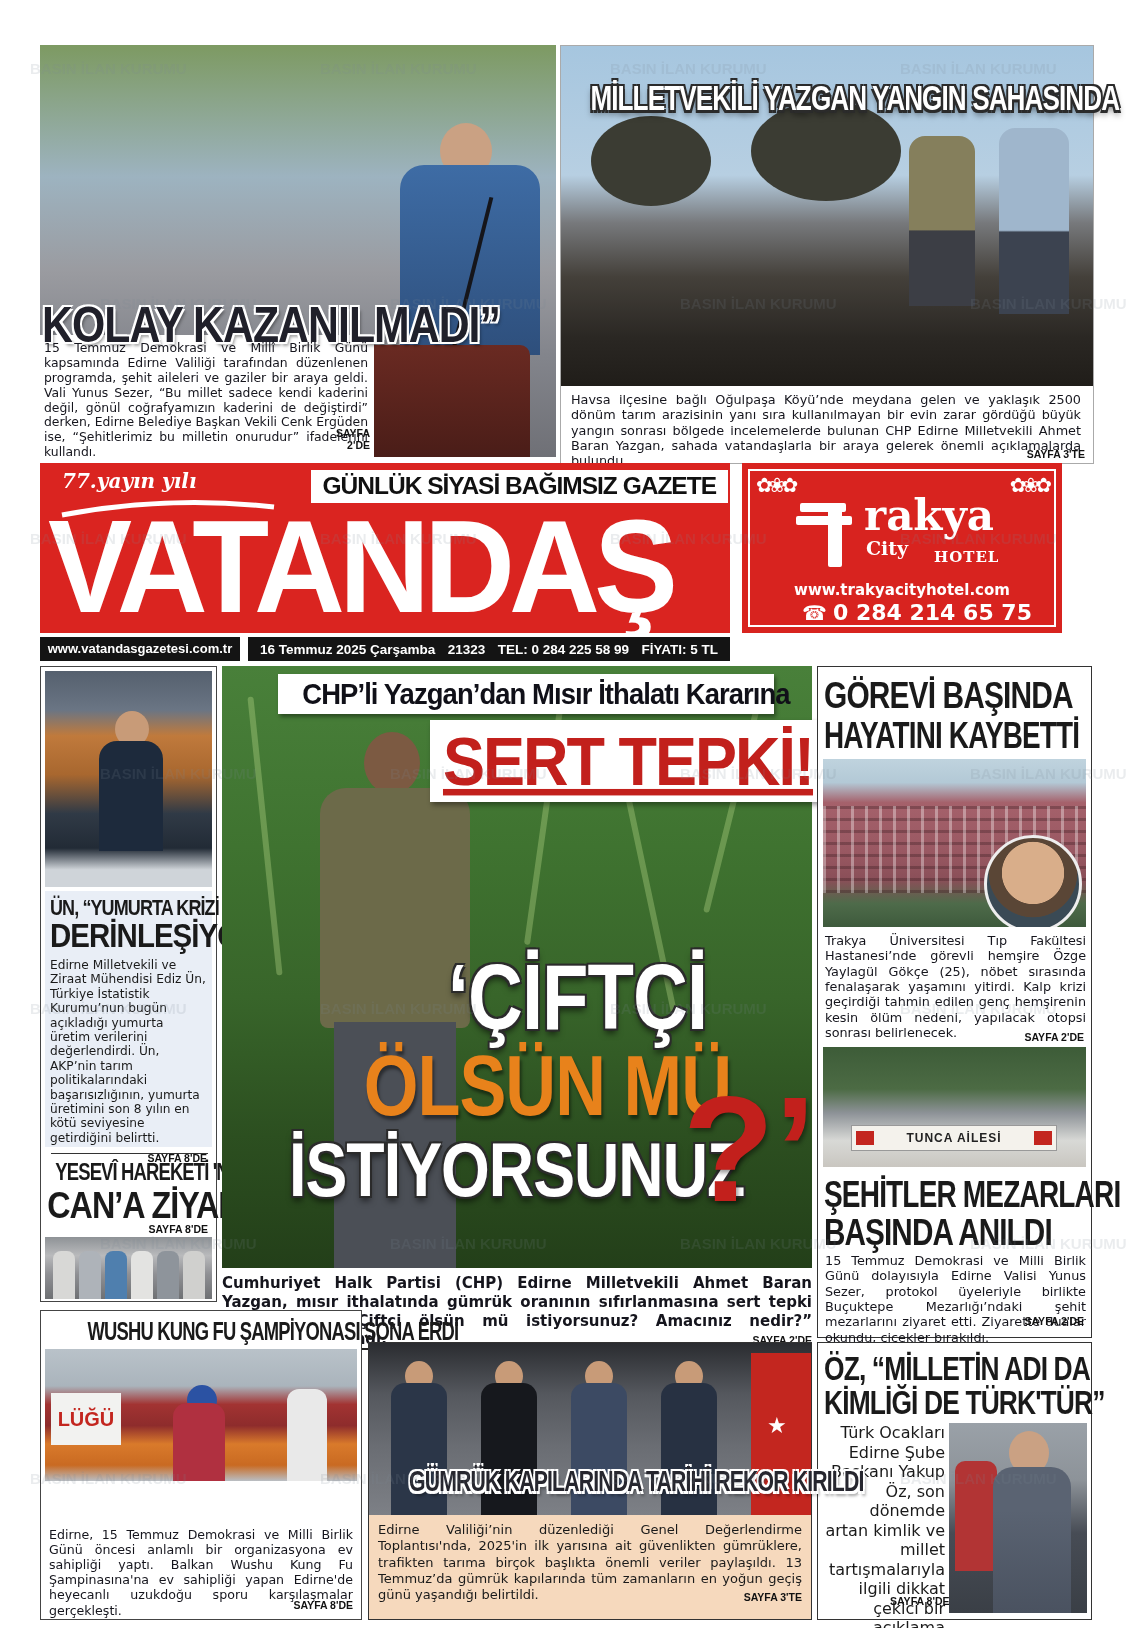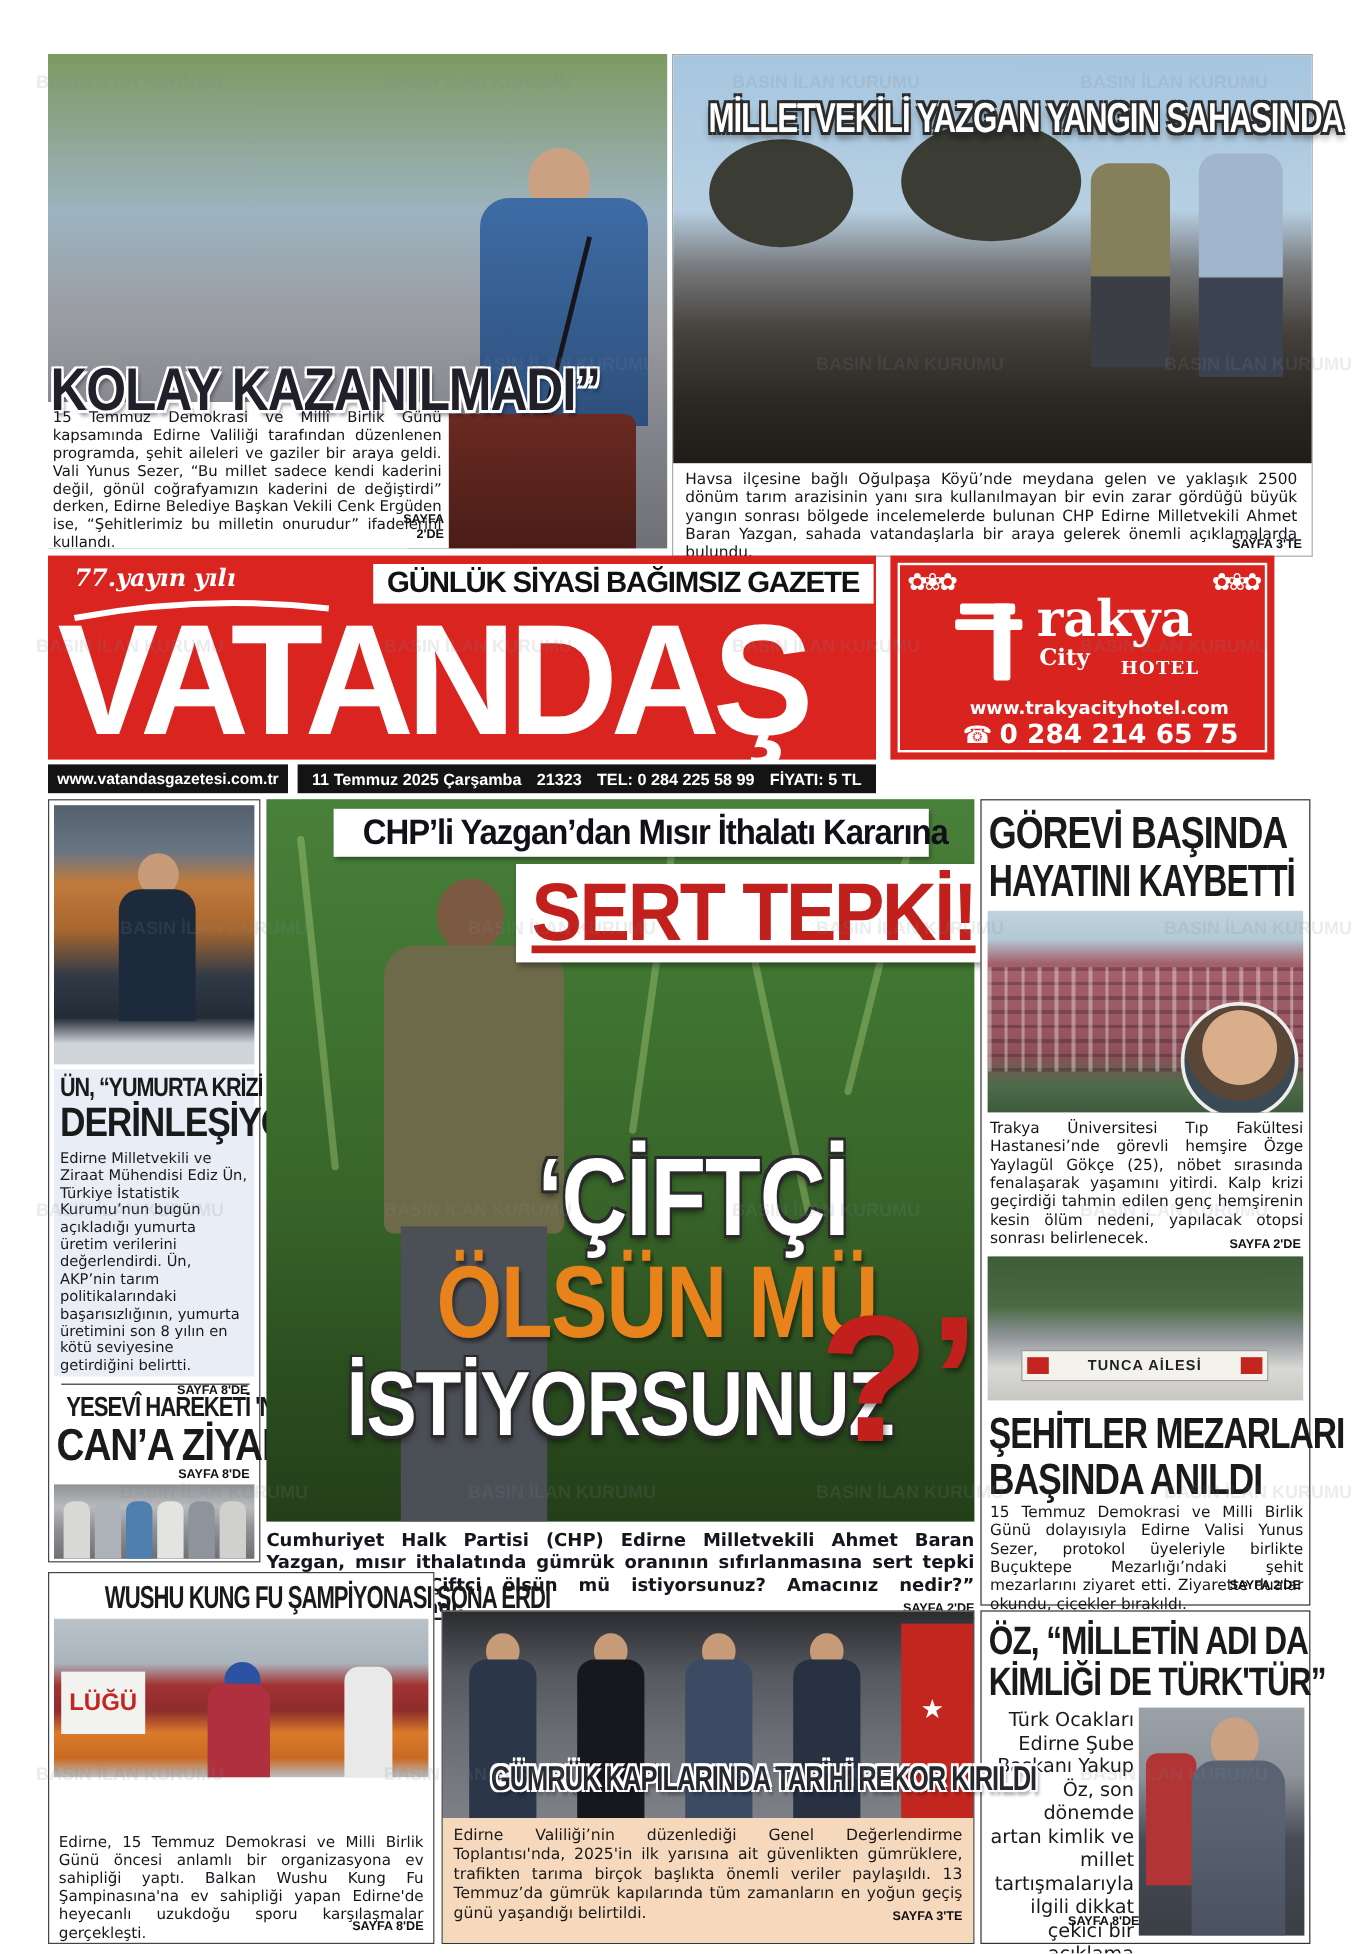--- a/index.html
+++ b/index.html
@@ -49,21 +49,21 @@
   .mast-title{left:8px;top:28px;color:#fff;font-family:"Liberation Sans",sans-serif;font-weight:bold;
               font-size:126px;letter-spacing:-6px;transform:scaleY(1.04);transform-origin:left top;}
   
   .ad{left:742px;top:463px;width:320px;height:170px;background:#d8231f;color:#fff;}
   .ad-inner{position:absolute;inset:6px;border:2px solid #fff;}
   .orn{position:absolute;font-size:20px;color:#fff;letter-spacing:-4px;}
   .logo-bar{position:absolute;background:#fff;border-radius:2px;}
   .ad-rakya{left:122px;top:32px;font-family:"DejaVu Serif",serif;font-weight:bold;font-size:42px;line-height:1;}
   .ad-city{left:124px;top:76px;font-family:"DejaVu Serif",serif;font-weight:bold;font-size:19px;line-height:1;}
   .ad-hotel{left:192px;top:85px;font-family:"DejaVu Serif",serif;font-weight:bold;font-size:15px;letter-spacing:1px;}
-  .ad-web{left:0;top:118px;width:100%;text-align:center;font-weight:bold;font-size:15px;padding-left:14px;}
+  .ad-web{left:0;top:118px;width:100%;text-align:center;font-weight:bold;font-size:15px;}
   .ad-phone{left:0;top:137px;width:100%;text-align:center;font-weight:bold;font-size:22px;padding-left:15px;}
   .ad-phone .ic{font-size:20px;margin-right:6px;}
 
   
   .site-box{left:40px;top:637px;width:200px;height:24px;background:#141414;color:#fff;
             font-weight:bold;font-size:13px;text-align:center;line-height:24px;font-family:"Liberation Sans",sans-serif;}
   .info-bar{left:248px;top:637px;width:482px;height:24px;background:#141414;color:#fff;
             font-family:"Liberation Sans",sans-serif;font-weight:bold;font-size:13.5px;
             display:flex;align-items:center;justify-content:space-between;padding:0 12px;box-sizing:border-box;}
 
@@ -212,21 +212,21 @@
     </div>
     <div class="abs ad-rakya">rakya</div>
     <div class="abs ad-city">City</div>
     <div class="abs ad-hotel">HOTEL</div>
     <div class="abs ad-web">www.trakyacityhotel.com</div>
     <div class="abs ad-phone"><span class="ic">☎</span><span>0 284 214 65 75</span></div>
   </section>
 
   <div class="abs site-box">www.vatandasgazetesi.com.tr</div>
   <div class="abs info-bar">
-    <span>11 Temmuz 2025 Çarşamba</span>
+    <span>16 Temmuz 2025 Çarşamba</span>
     <span>21323</span>
     <span>TEL: 0 284 225 58 99</span>
     <span>FİYATI: 5 TL</span>
   </div>
 
   <section class="abs lcol">
     <div class="photo ph-parl">
       <div class="abs parl-head"></div>
       <div class="abs parl-man"></div>
     </div>

